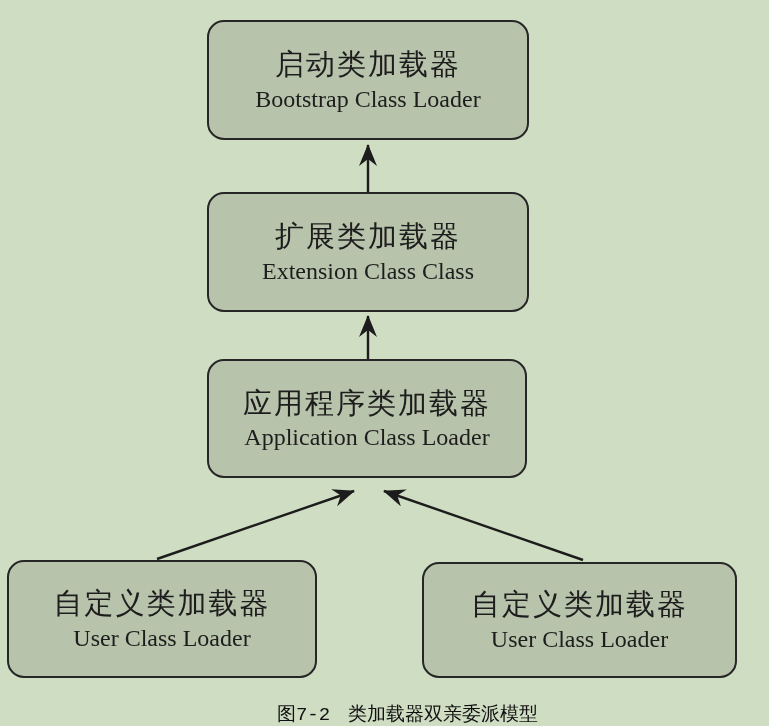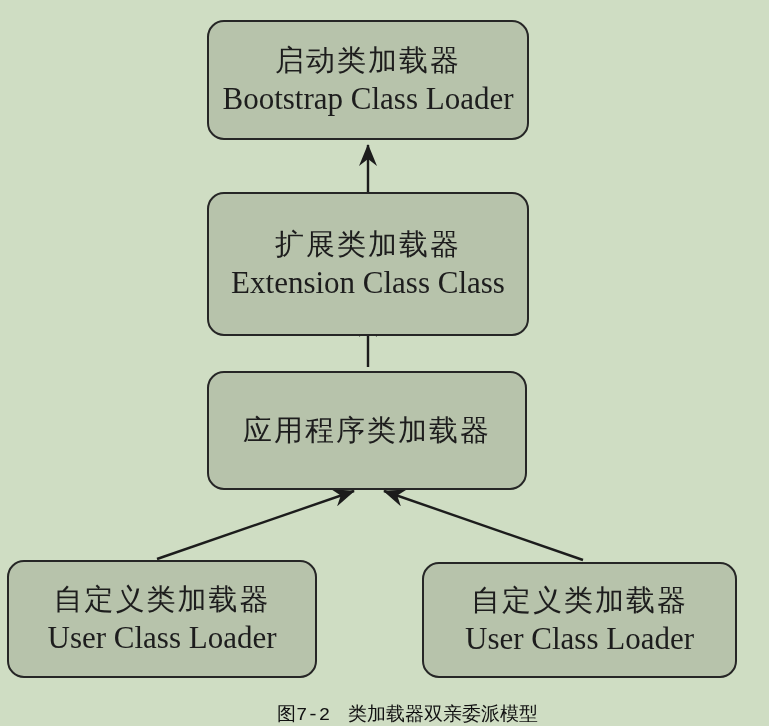--- a/index.html
+++ b/index.html
@@ -34,27 +34,27 @@
     text-align: center;
     color: var(--text);
   }
   .node .zh {
     font-size: 29px;
     letter-spacing: 2px;
     line-height: 1.32;
     white-space: nowrap;
   }
   .node .en {
-    font-size: 31px;
+    font-size: 24px;
     line-height: 1.3;
     white-space: nowrap;
   }
   #node-bootstrap   { left: 207px; top: 20px;  width: 322px; height: 120px; }
-  #node-extension   { left: 207px; top: 192px; width: 322px; height: 144px; }
-  #node-application { left: 207px; top: 371px; width: 320px; height: 119px; justify-content: center; }
+  #node-extension   { left: 207px; top: 192px; width: 322px; height: 120px; }
+  #node-application { left: 207px; top: 359px; width: 320px; height: 119px; justify-content: center; }
   #node-user-left   { left: 7px;   top: 560px; width: 310px; height: 118px; }
   #node-user-right  { left: 422px; top: 562px; width: 315px; height: 116px; }
   .arrows {
     position: absolute;
     left: 0; top: 0;
     width: 769px; height: 726px;
     pointer-events: none;
   }
   .caption {
     position: absolute;
@@ -91,20 +91,21 @@
     <span class="en">Bootstrap Class Loader</span>
   </div>
 
   <div class="node" id="node-extension">
     <span class="zh">扩展类加载器</span>
     <span class="en">Extension Class Class</span>
   </div>
 
   <div class="node" id="node-application">
     <span class="zh">应用程序类加载器</span>
+    <span class="en">Application Class Loader</span>
   </div>
 
   <div class="node" id="node-user-left">
     <span class="zh">自定义类加载器</span>
     <span class="en">User Class Loader</span>
   </div>
 
   <div class="node" id="node-user-right">
     <span class="zh">自定义类加载器</span>
     <span class="en">User Class Loader</span>

